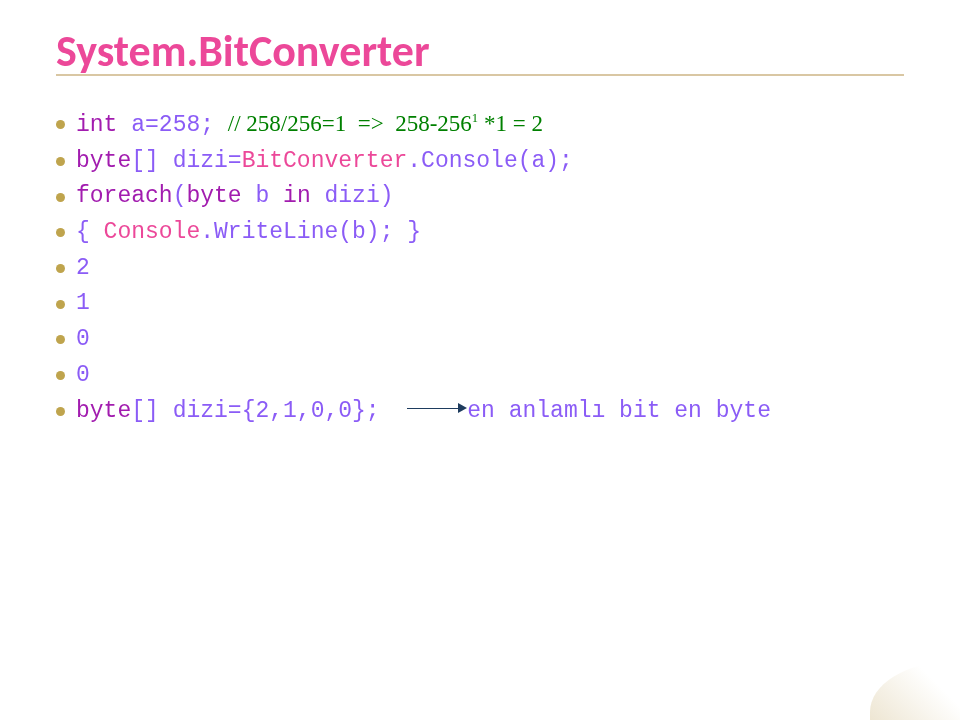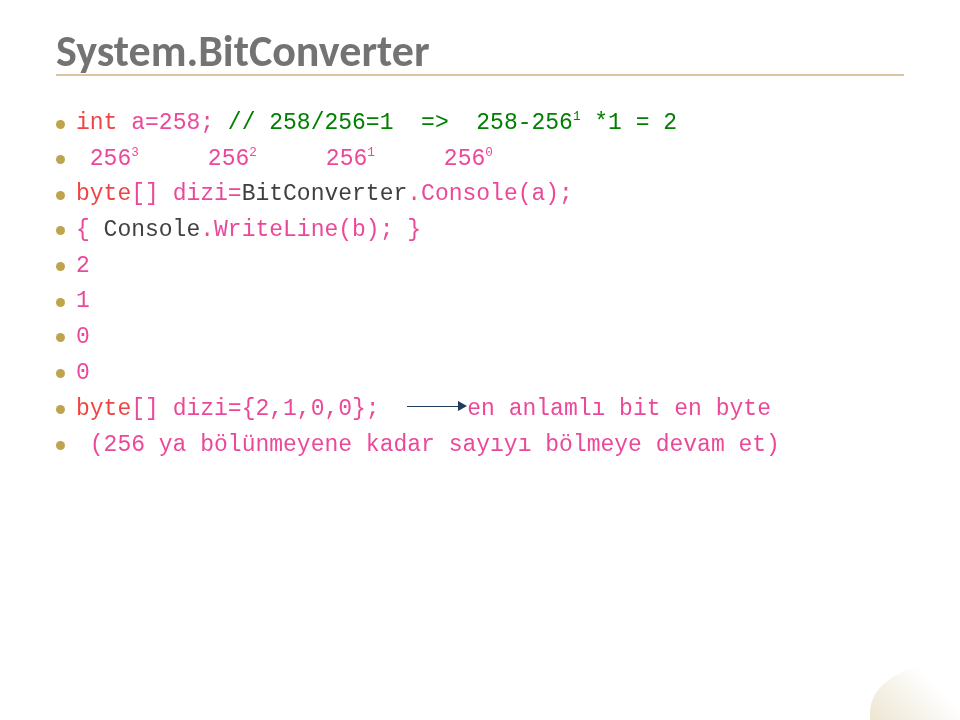--- a/index.html
+++ b/index.html
@@ -15,21 +15,21 @@
   .slide {
     width: 960px;
     height: 720px;
     box-sizing: border-box;
     padding: 28px 56px 48px 56px;
     background: #fff;
   }
   .title {
     font-size: 44px;
     font-weight: 700;
-    color: #737373;
+    color: #ec4899;
     margin: 0 0 8px 0;
     border-bottom: 2px solid #d9c7a3;
     padding-bottom: 0px;
     line-height: 1.05;
   }
   .content {
     padding-top: 22px;
   }
   ul.code {
     list-style: none;
@@ -47,24 +47,24 @@
   ul.code > li::before {
     content: "";
     position: absolute;
     left: 0;
     top: 0.58em;
     width: 9px;
     height: 9px;
     border-radius: 50%;
     background: #bfa44d;
   }
-  .kw  { color: #ef4444; }
-  .cmt { color: #008000; }
-  .typ { color: #404040; }
-  .blk { color: #ec4899; }
+  .kw  { color: #a21caf; }
+  .cmt { color: #008000; font-family: Liberation Serif, serif; }
+  .typ { color: #ec4899; }
+  .blk { color: #8b5cf6; }
   sup {
     font-size: 0.55em;
     vertical-align: super;
     line-height: 0;
   }
   
   .arrow-wrap {
     display: inline-block;
     vertical-align: middle;
     position: relative;
@@ -100,26 +100,25 @@
 </style>
 </head>
 <body>
 
 <div class="slide">
   <h1 class="title">System.BitConverter</h1>
 
   <div class="content">
     <ul class="code">
       <li><span class="kw">int</span><span class="blk"> a=258; </span><span class="cmt"><span>// 258/256=1  =&gt;  258-256</span><sup>1</sup><span> *1 = 2</span></span></li>
-      <li><span class="blk"><span> 256</span><sup>3</sup><span>     256</span><sup>2</sup><span>     256</span><sup>1</sup><span>     256</span><sup>0</sup></span></li>
       <li><span class="kw">byte</span><span class="blk">[] dizi=</span><span class="typ">BitConverter</span><span class="blk">.Console(a);</span></li>
+      <li><span class="kw">foreach</span><span class="blk">(</span><span class="kw">byte</span><span class="blk"> b </span><span class="kw">in</span><span class="blk"> dizi)</span></li>
       <li><span class="blk">{ </span><span class="typ">Console</span><span class="blk">.WriteLine(b); }</span></li>
       <li><span class="blk">2</span></li>
       <li><span class="blk">1</span></li>
       <li><span class="blk">0</span></li>
       <li><span class="blk">0</span></li>
       <li><span class="kw">byte</span><span class="blk">[] dizi={2,1,0,0};</span>  <span class="arrow-wrap"><span class="arrow-line"></span><span class="arrow-head"></span></span><span class="blk">en anlamlı bit en byte</span></li>
-      <li><span class="blk"> (256 ya bölünmeyene kadar sayıyı bölmeye devam et)</span></li>
     </ul>
   </div>
 
   <div class="corner"></div>
 </div>
 
 </body></html>

